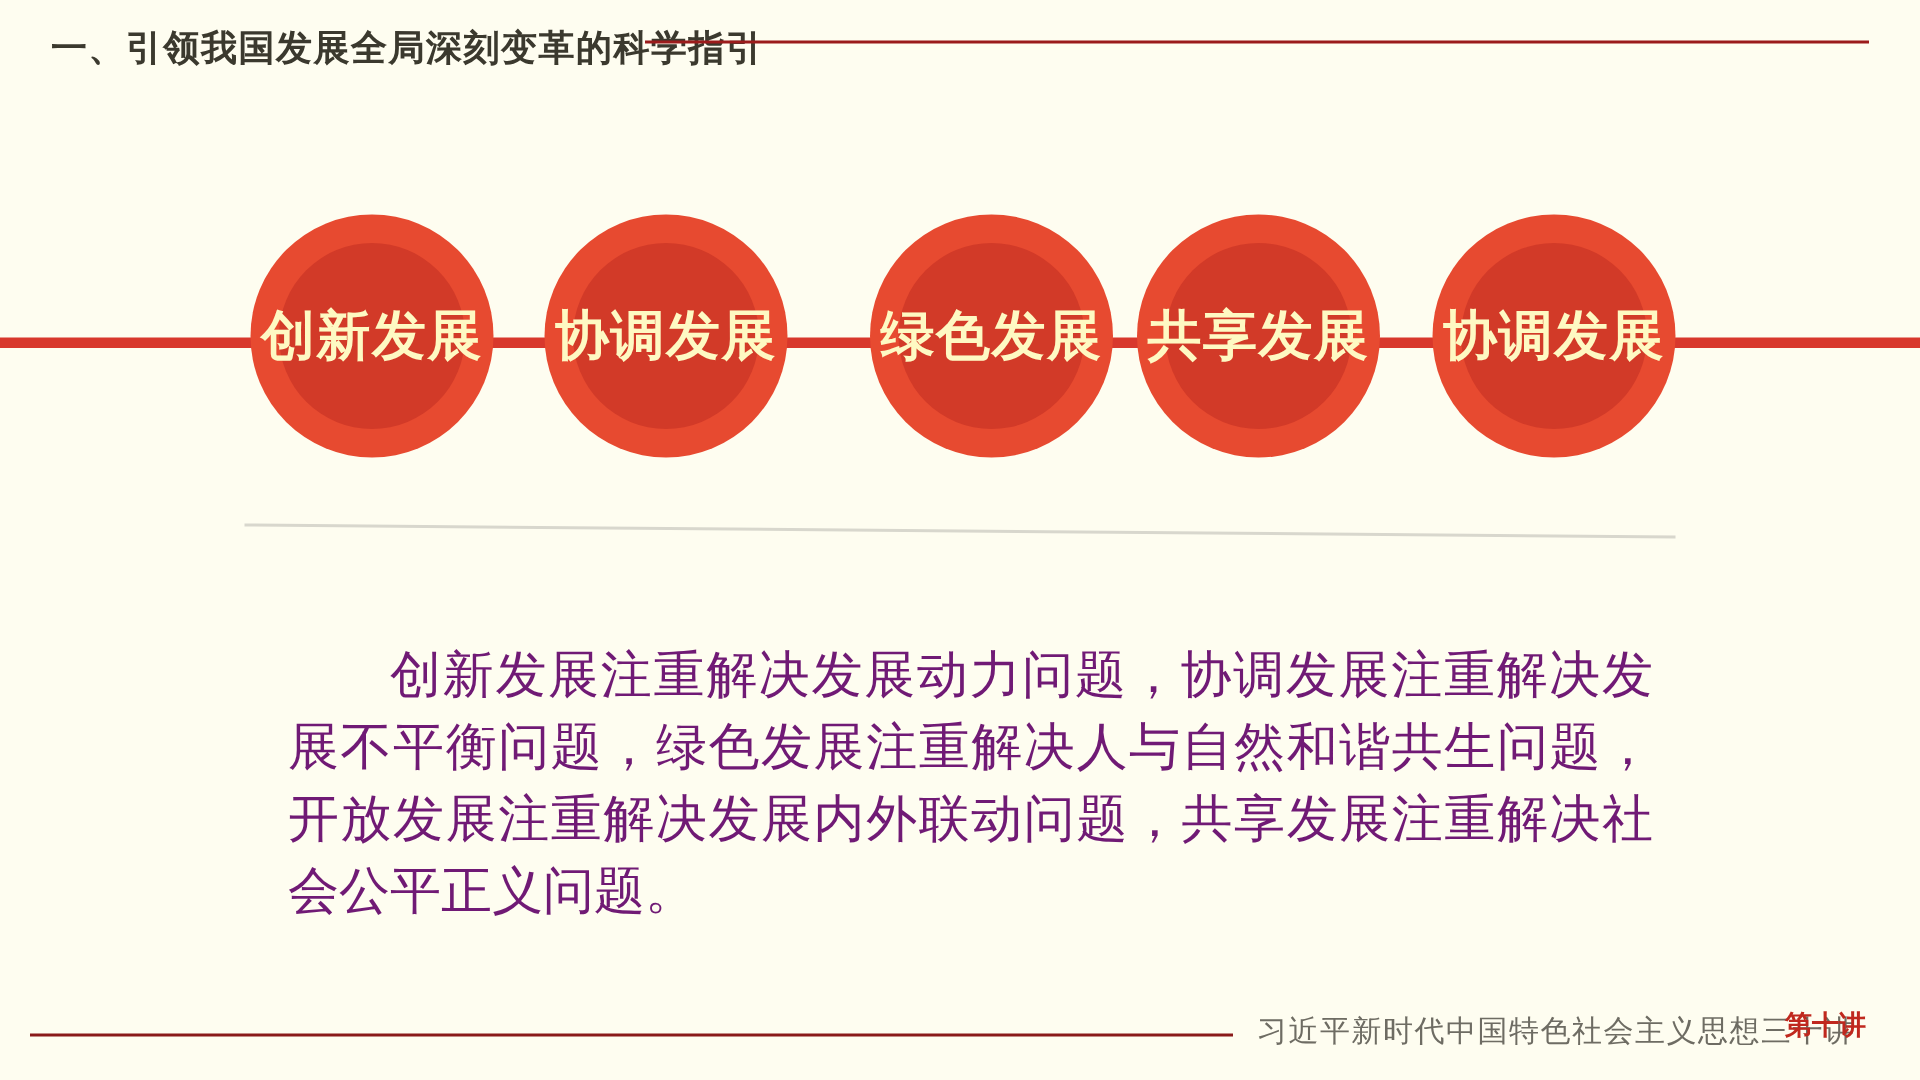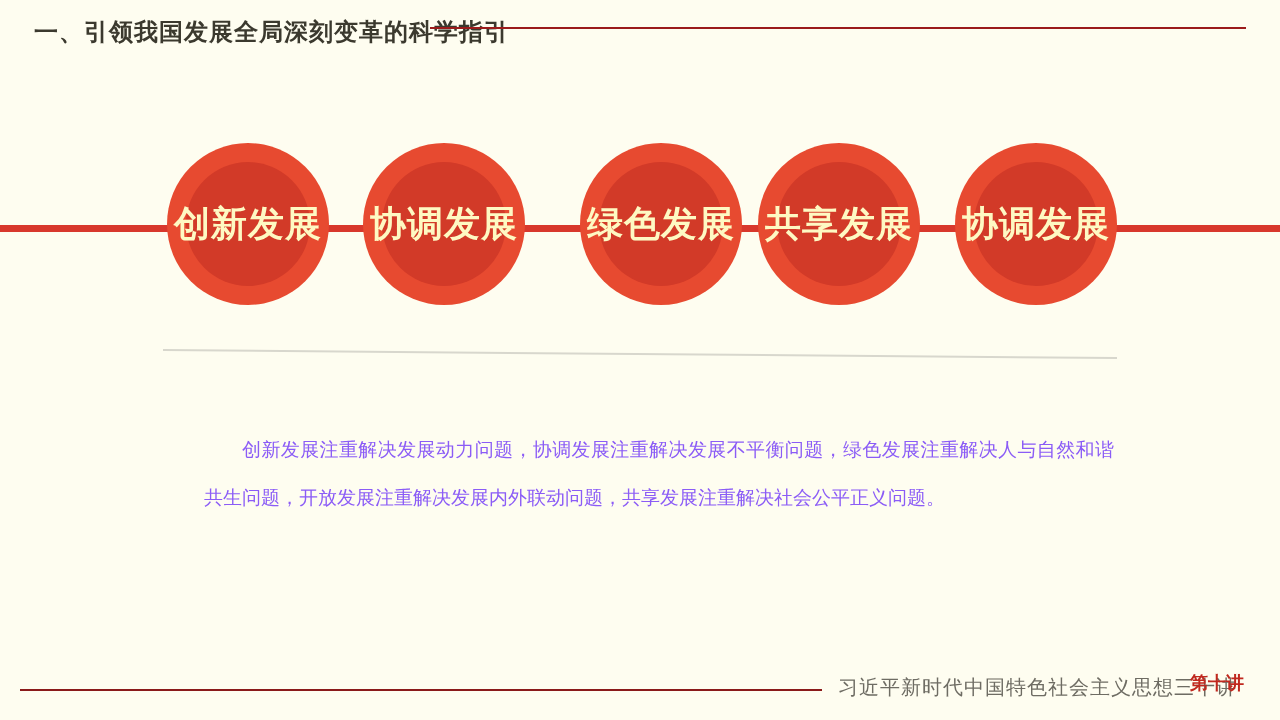--- a/index.html
+++ b/index.html
@@ -41,22 +41,22 @@
     letter-spacing:1px;
   }
   .c1{left:167px;} .c2{left:363px;} .c3{left:580px;} .c4{left:758px;} .c5{left:955px;}
 
   
   .divider-svg{position:absolute;left:0;top:0;width:1280px;height:720px;pointer-events:none;}
 
   
   .body-paragraph{
     position:absolute;left:192px;top:426px;width:910px;
-    font-size:19px;line-height:48px;color:#8b5cf6;
-    text-indent:2em;text-align:justify;margin-left:12px;
+    font-size:34px;line-height:48px;color:#701a75;
+    text-indent:2em;text-align:justify;
   }
 
   
   .footer-rule{
     position:absolute;left:20px;top:689px;width:802px;height:2px;
     background:#8A1A1A;
   }
   .footer-book-title{
     position:absolute;left:838px;top:674px;
     font-family:"Liberation Serif","DejaVu Serif",serif;

